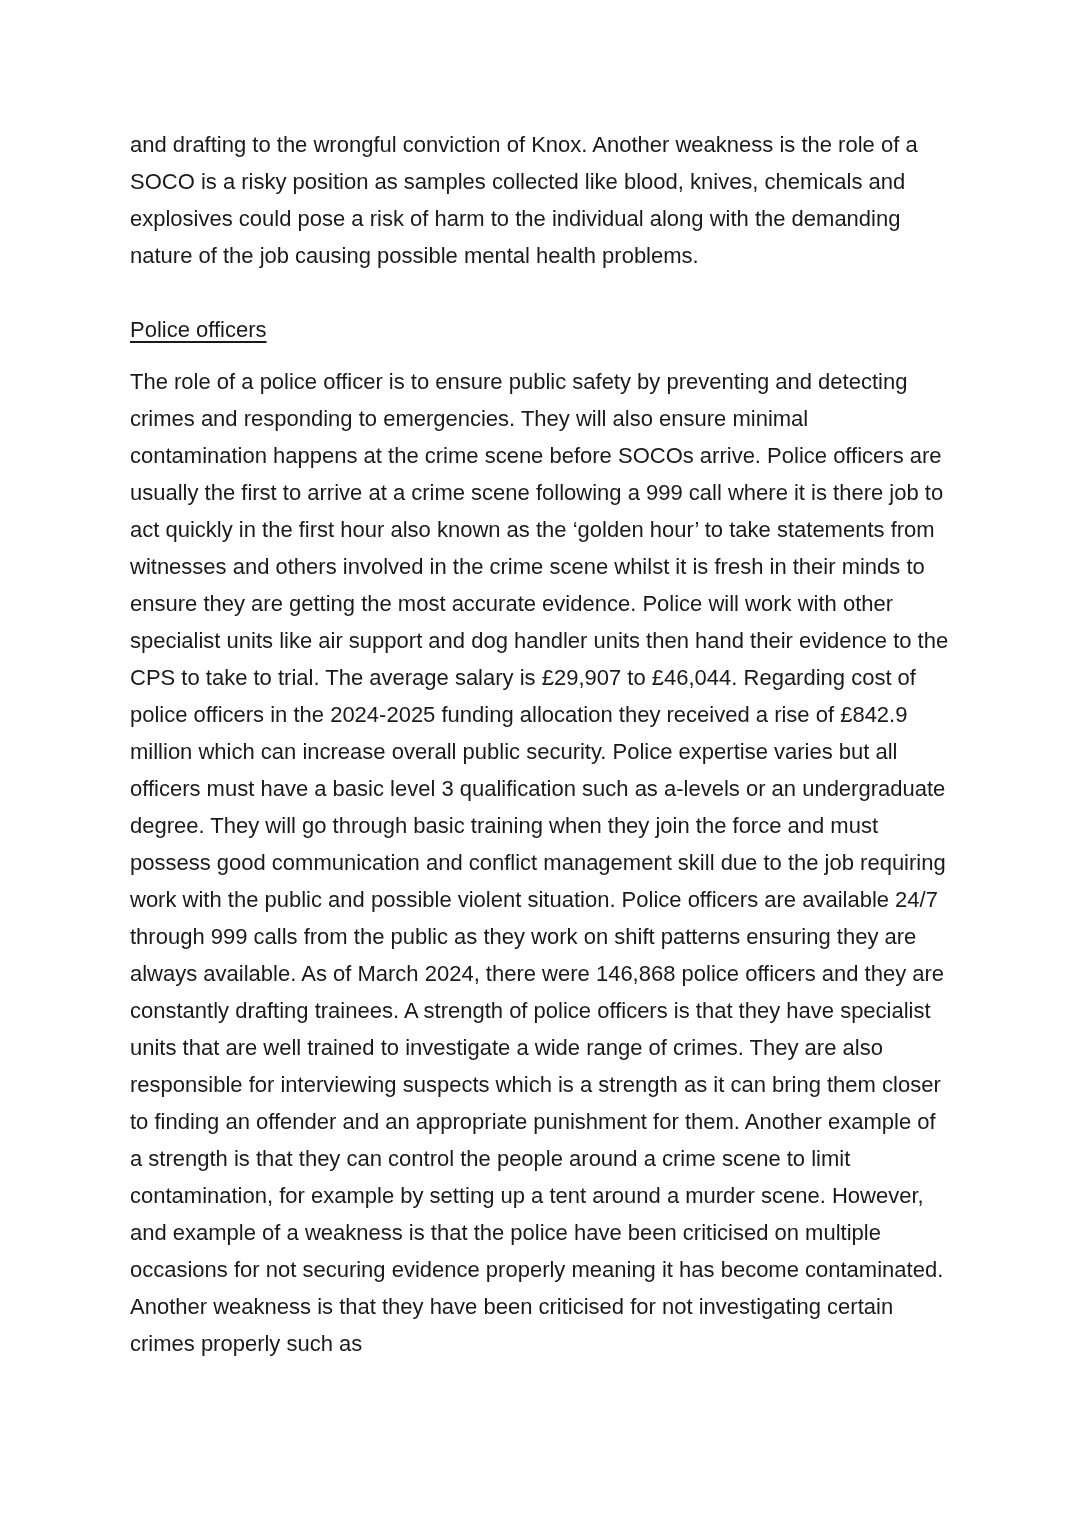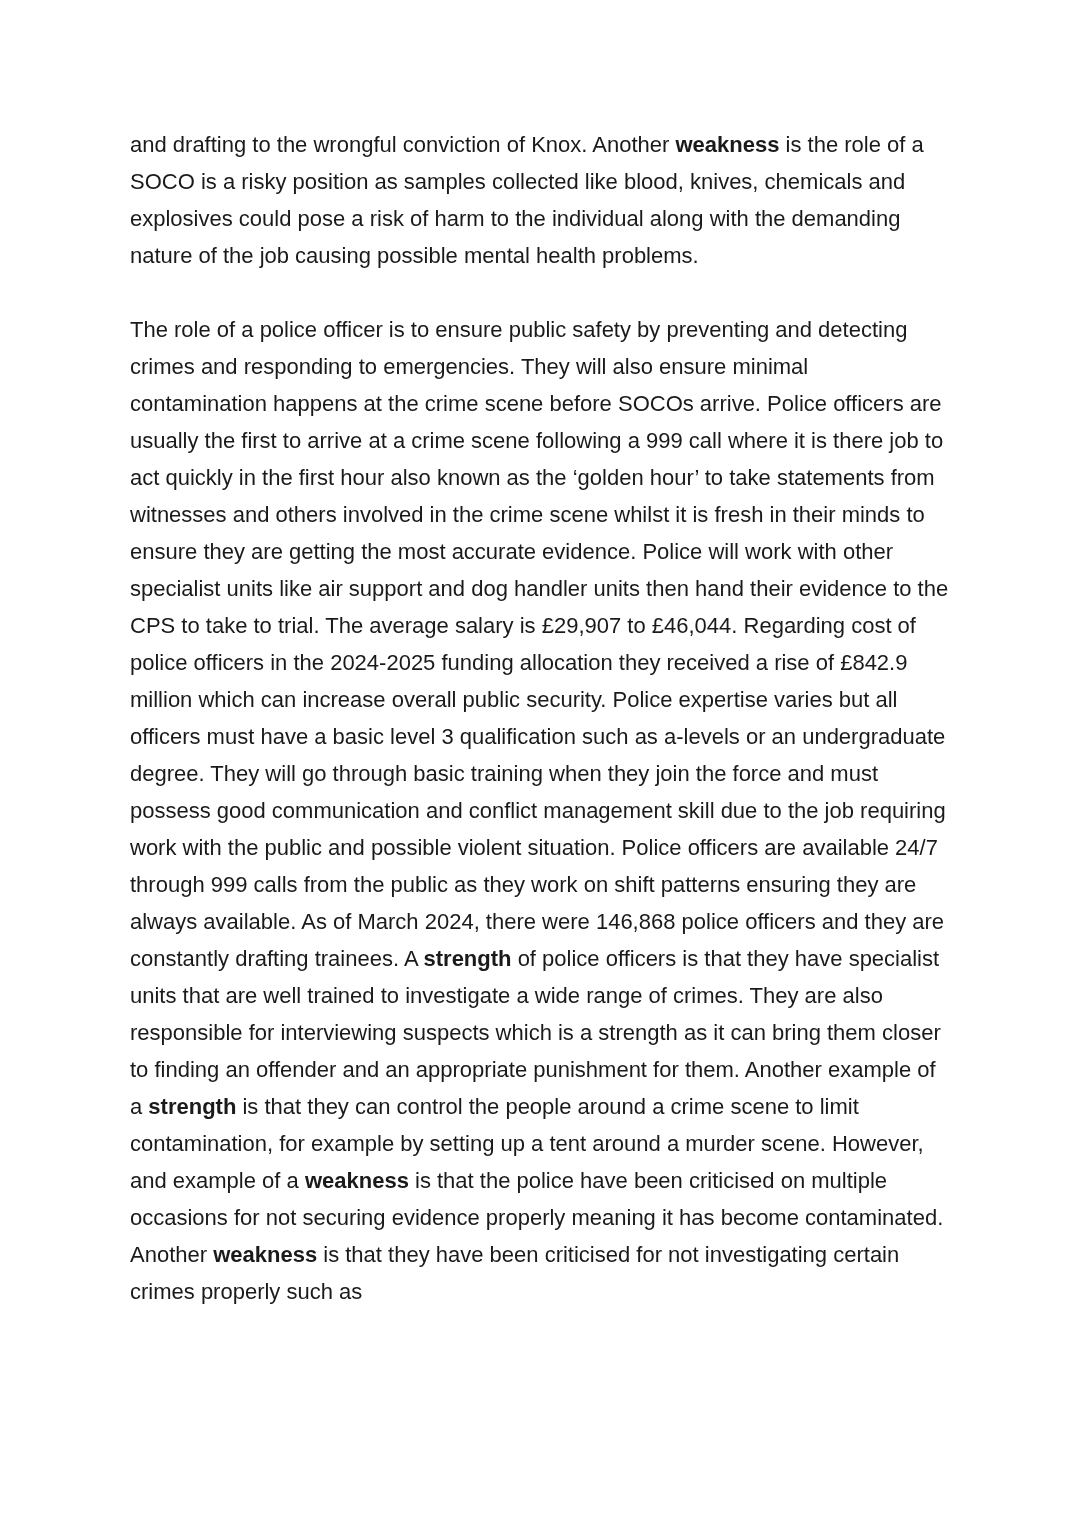--- a/index.html
+++ b/index.html
@@ -20,24 +20,25 @@
   .doc-paragraph {
     margin: 0 0 37px 0;
     text-align: left;
   }
   .doc-heading {
     margin: 29px 0 15px 0;
     text-decoration: underline;
     text-underline-offset: 4px;
   }
   .bold {
-    font-weight: 700;
+    font-weight: 400;
   }
 </style>
 </head>
 <body>
 
 <div class="page">
   <div>
       <div class="doc-paragraph"><span>and drafting to the wrongful conviction of Knox. Another </span><span class="bold">weakness</span><span> is the role of a SOCO is a risky position as samples collected like blood, knives, chemicals and explosives could pose a risk of harm to the individual along with the demanding nature of the job causing possible mental health problems.</span></div>
+      <div class="doc-heading"><span>Police officers</span></div>
       <div class="doc-paragraph"><span>The role of a police officer is to ensure public safety by preventing and detecting crimes and responding to emergencies. They will also ensure minimal contamination happens at the crime scene before SOCOs arrive. Police officers are usually the first to arrive at a crime scene following a 999 call where it is there job to act quickly in the first hour also known as the ‘golden hour’ to take statements from witnesses and others involved in the crime scene whilst it is fresh in their minds to ensure they are getting the most accurate evidence. Police will work with other specialist units like air support and dog handler units then hand their evidence to the CPS to take to trial. The average salary is £29,907 to £46,044. Regarding cost of police officers in the 2024-2025 funding allocation they received a rise of £842.9 million which can increase overall public security. Police expertise varies but all officers must have a basic level 3 qualification such as a-levels or an undergraduate degree. They will go through basic training when they join the force and must possess good communication and conflict management skill due to the job requiring work with the public and possible violent situation. Police officers are available 24/7 through 999 calls from the public as they work on shift patterns ensuring they are always available. As of March 2024, there were 146,868 police officers and they are constantly drafting trainees. A </span><span class="bold">strength</span><span> of police officers is that they have specialist units that are well trained to investigate a wide range of crimes. They are also responsible for interviewing suspects which is a strength as it can bring them closer to finding an offender and an appropriate punishment for them. Another example of a </span><span class="bold">strength</span><span> is that they can control the people around a crime scene to limit contamination, for example by setting up a tent around a murder scene. However, and example of a </span><span class="bold">weakness</span><span> is that the police have been criticised on multiple occasions for not securing evidence properly meaning it has become contaminated. Another </span><span class="bold">weakness</span><span> is that they have been criticised for not investigating certain crimes properly such as</span></div>
     </div>
 </div>
 
 </body></html>

